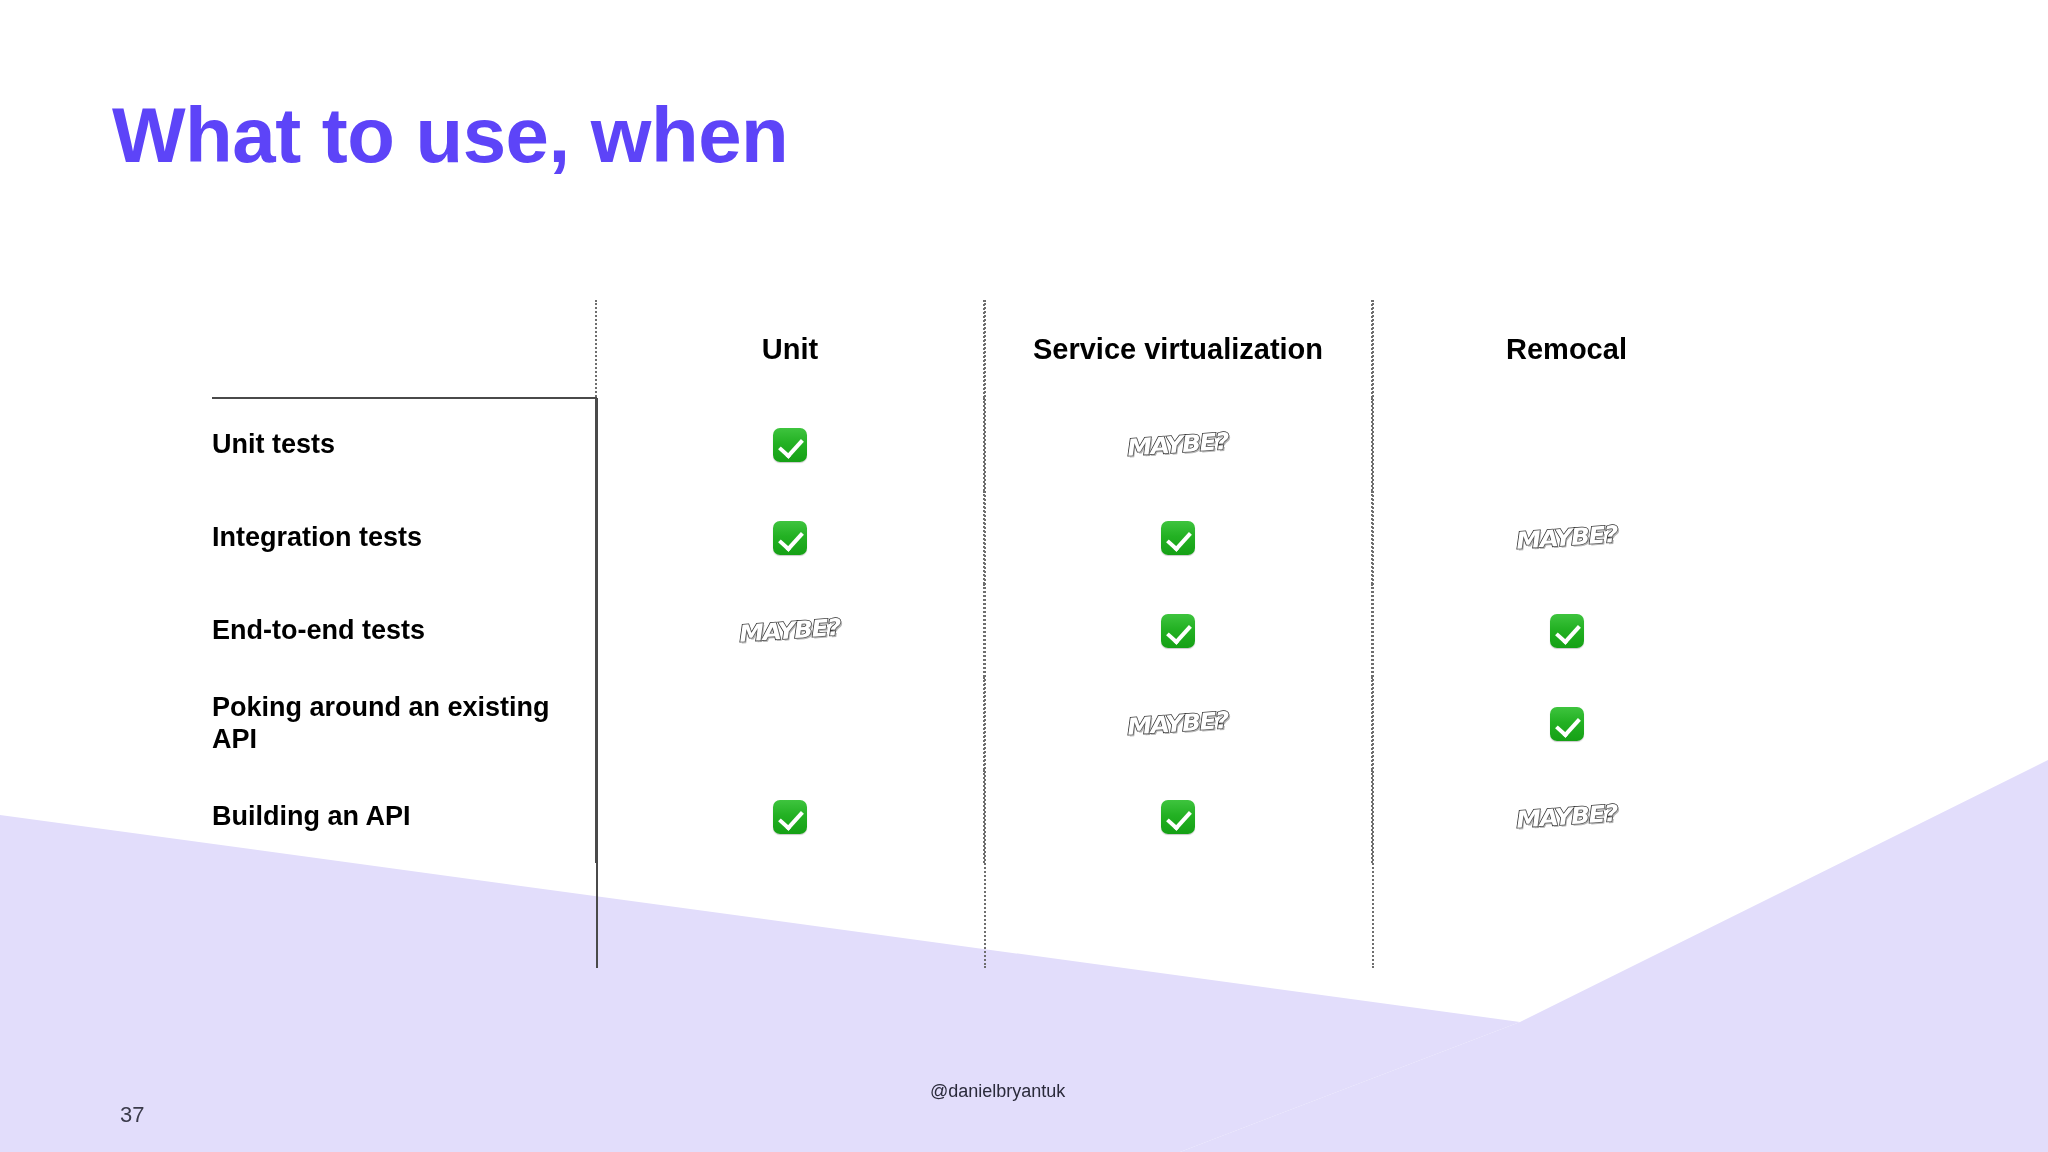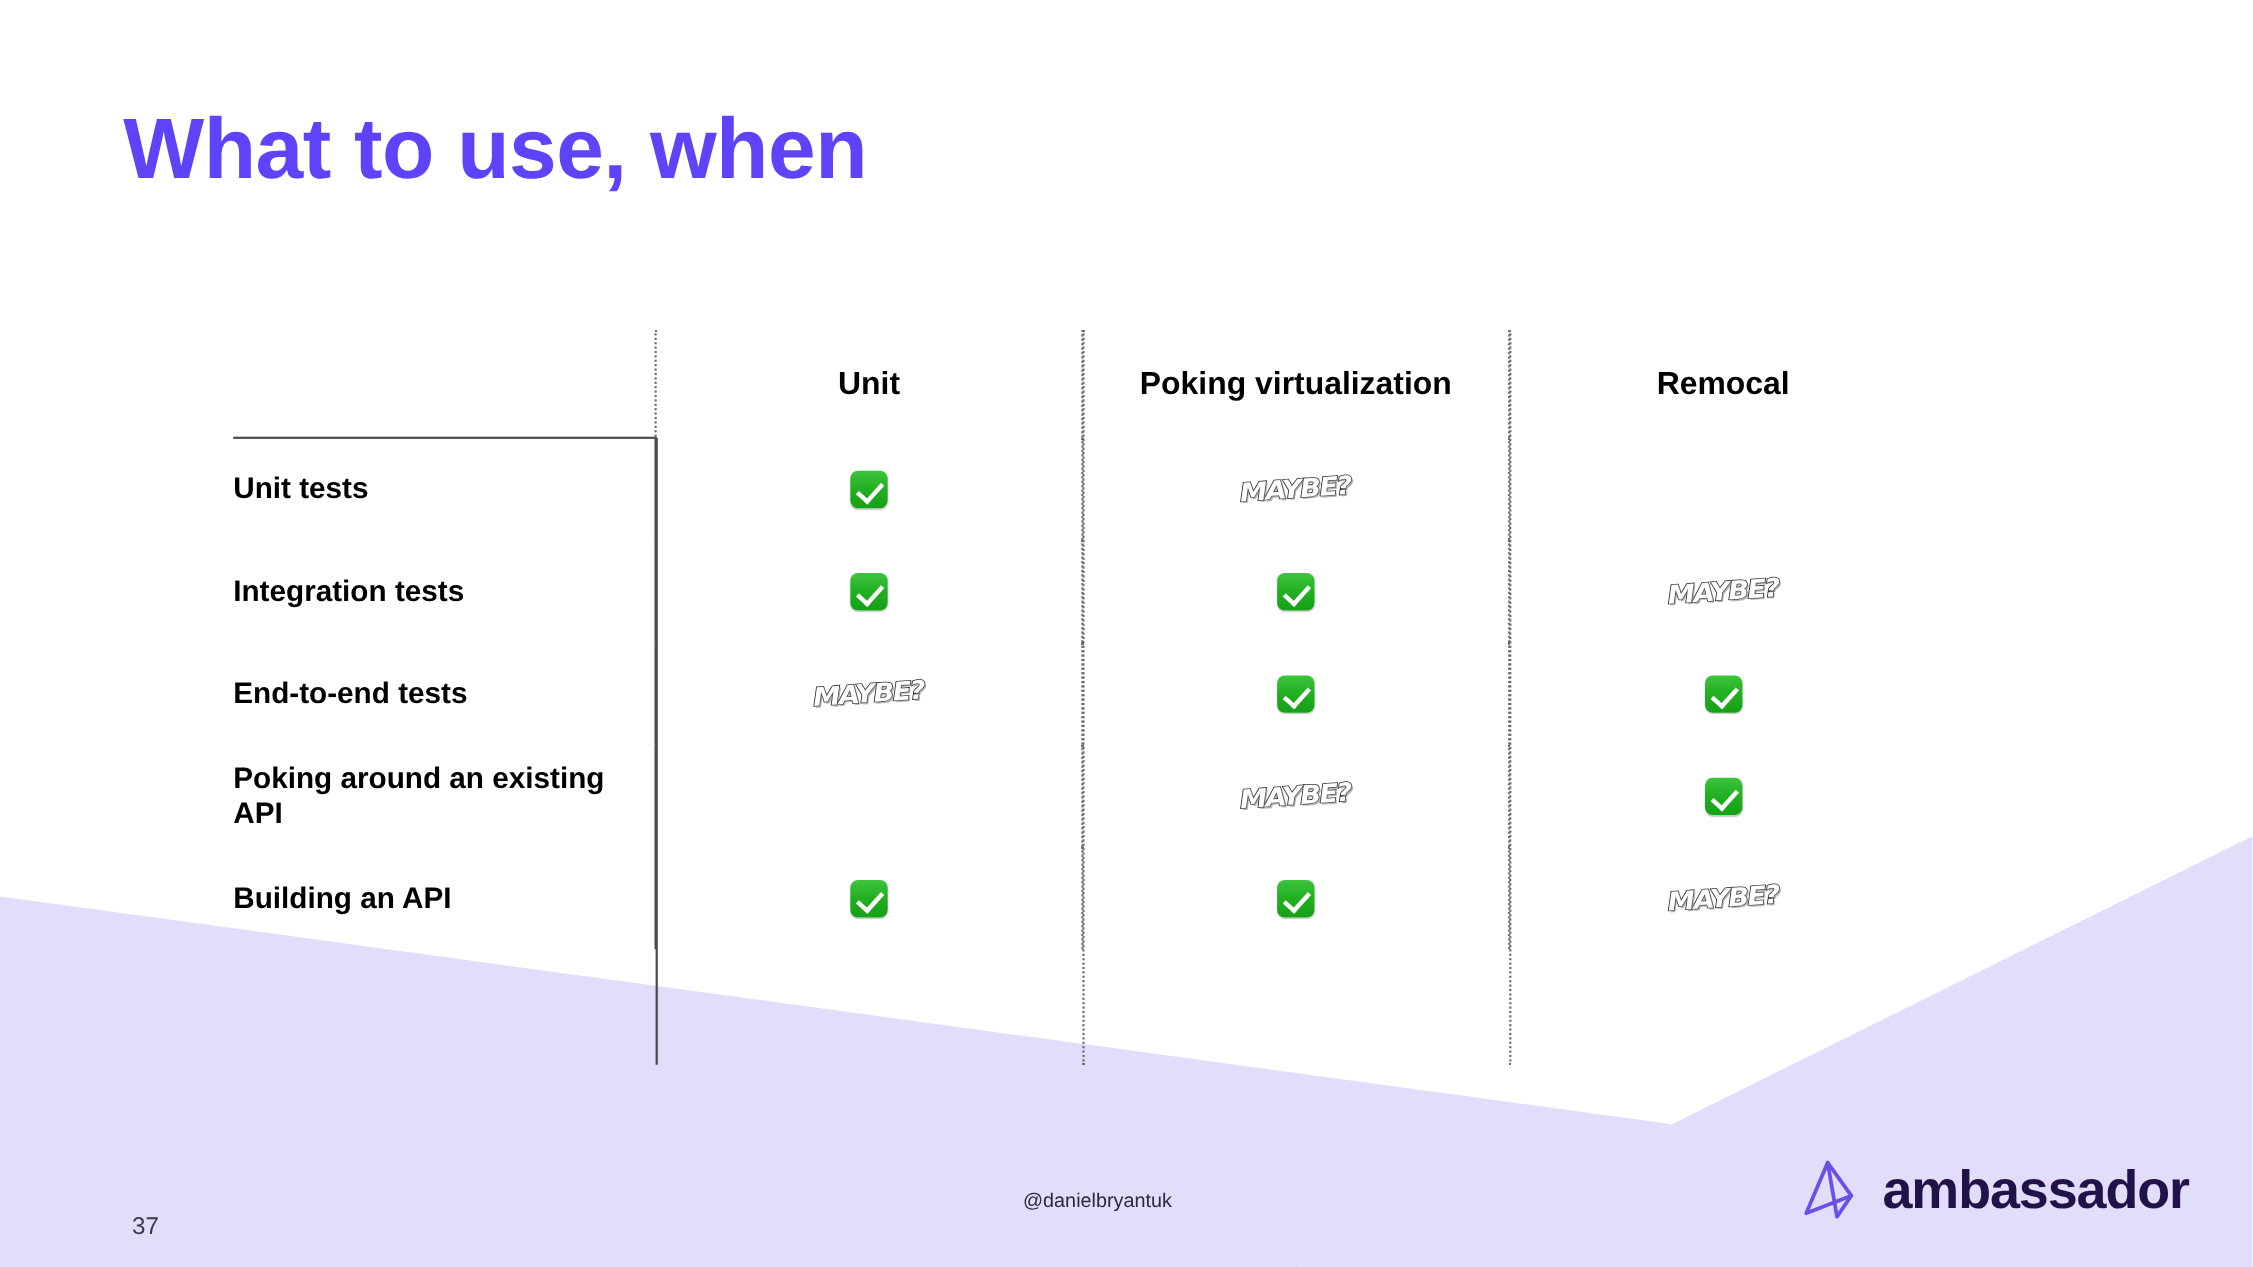--- a/index.html
+++ b/index.html
@@ -220,21 +220,21 @@
       <colgroup>
         <col class="c-label">
         <col class="c-data">
         <col class="c-data">
         <col class="c-data">
       </colgroup>
       <thead>
         <tr>
           <th class="corner"></th>
           <th class="hcol">Unit</th>
-          <th class="hcol">Poking virtualization</th>
+          <th class="hcol">Service virtualization</th>
           <th class="hcol">Remocal</th>
         </tr>
       </thead>
       <tbody id="table-body">
           <tr>
             <td class="rowlabel">Unit tests</td>
             <td class="cell sep-solid"><span class="mark check" title="yes"></span></td>
             <td class="cell sep-dot"><span class="mark maybe">MAYBE?</span></td>
             <td class="cell sep-dot"><span class="empty-cell"></span></td>
           </tr>
@@ -262,24 +262,17 @@
             <td class="cell sep-dot"><span class="mark check" title="yes"></span></td>
             <td class="cell sep-dot"><span class="mark maybe">MAYBE?</span></td>
           </tr>
         </tbody>
     </table>
   </div>
 
   <div id="page-number">37</div>
   <div id="handle">@danielbryantuk</div>
 
-  <div id="brand">
-    <svg width="62" height="62" viewBox="0 0 62 62" aria-hidden="true">
-      <path d="M30.5 6 L11 52 L52 36 Z" fill="none" stroke="#6B4FE8" stroke-width="3.4" stroke-linejoin="round" stroke-linecap="round"></path>
-      <path d="M30.5 6 L39 55 L52 36" fill="none" stroke="#6B4FE8" stroke-width="3.4" stroke-linejoin="round" stroke-linecap="round"></path>
-    </svg>
-    <span id="brand-name" style="color: rgb(33, 18, 74);">ambassador</span>
-  </div>
 
   <div class="vrule" style="left:596px; top:398px; height:570px;"></div>
   <div class="vrule dotted" style="left:984px; top:300px; height:668px;"></div>
   <div class="vrule dotted" style="left:1372px; top:300px; height:668px;"></div>
 </div>
 
 </body></html>

